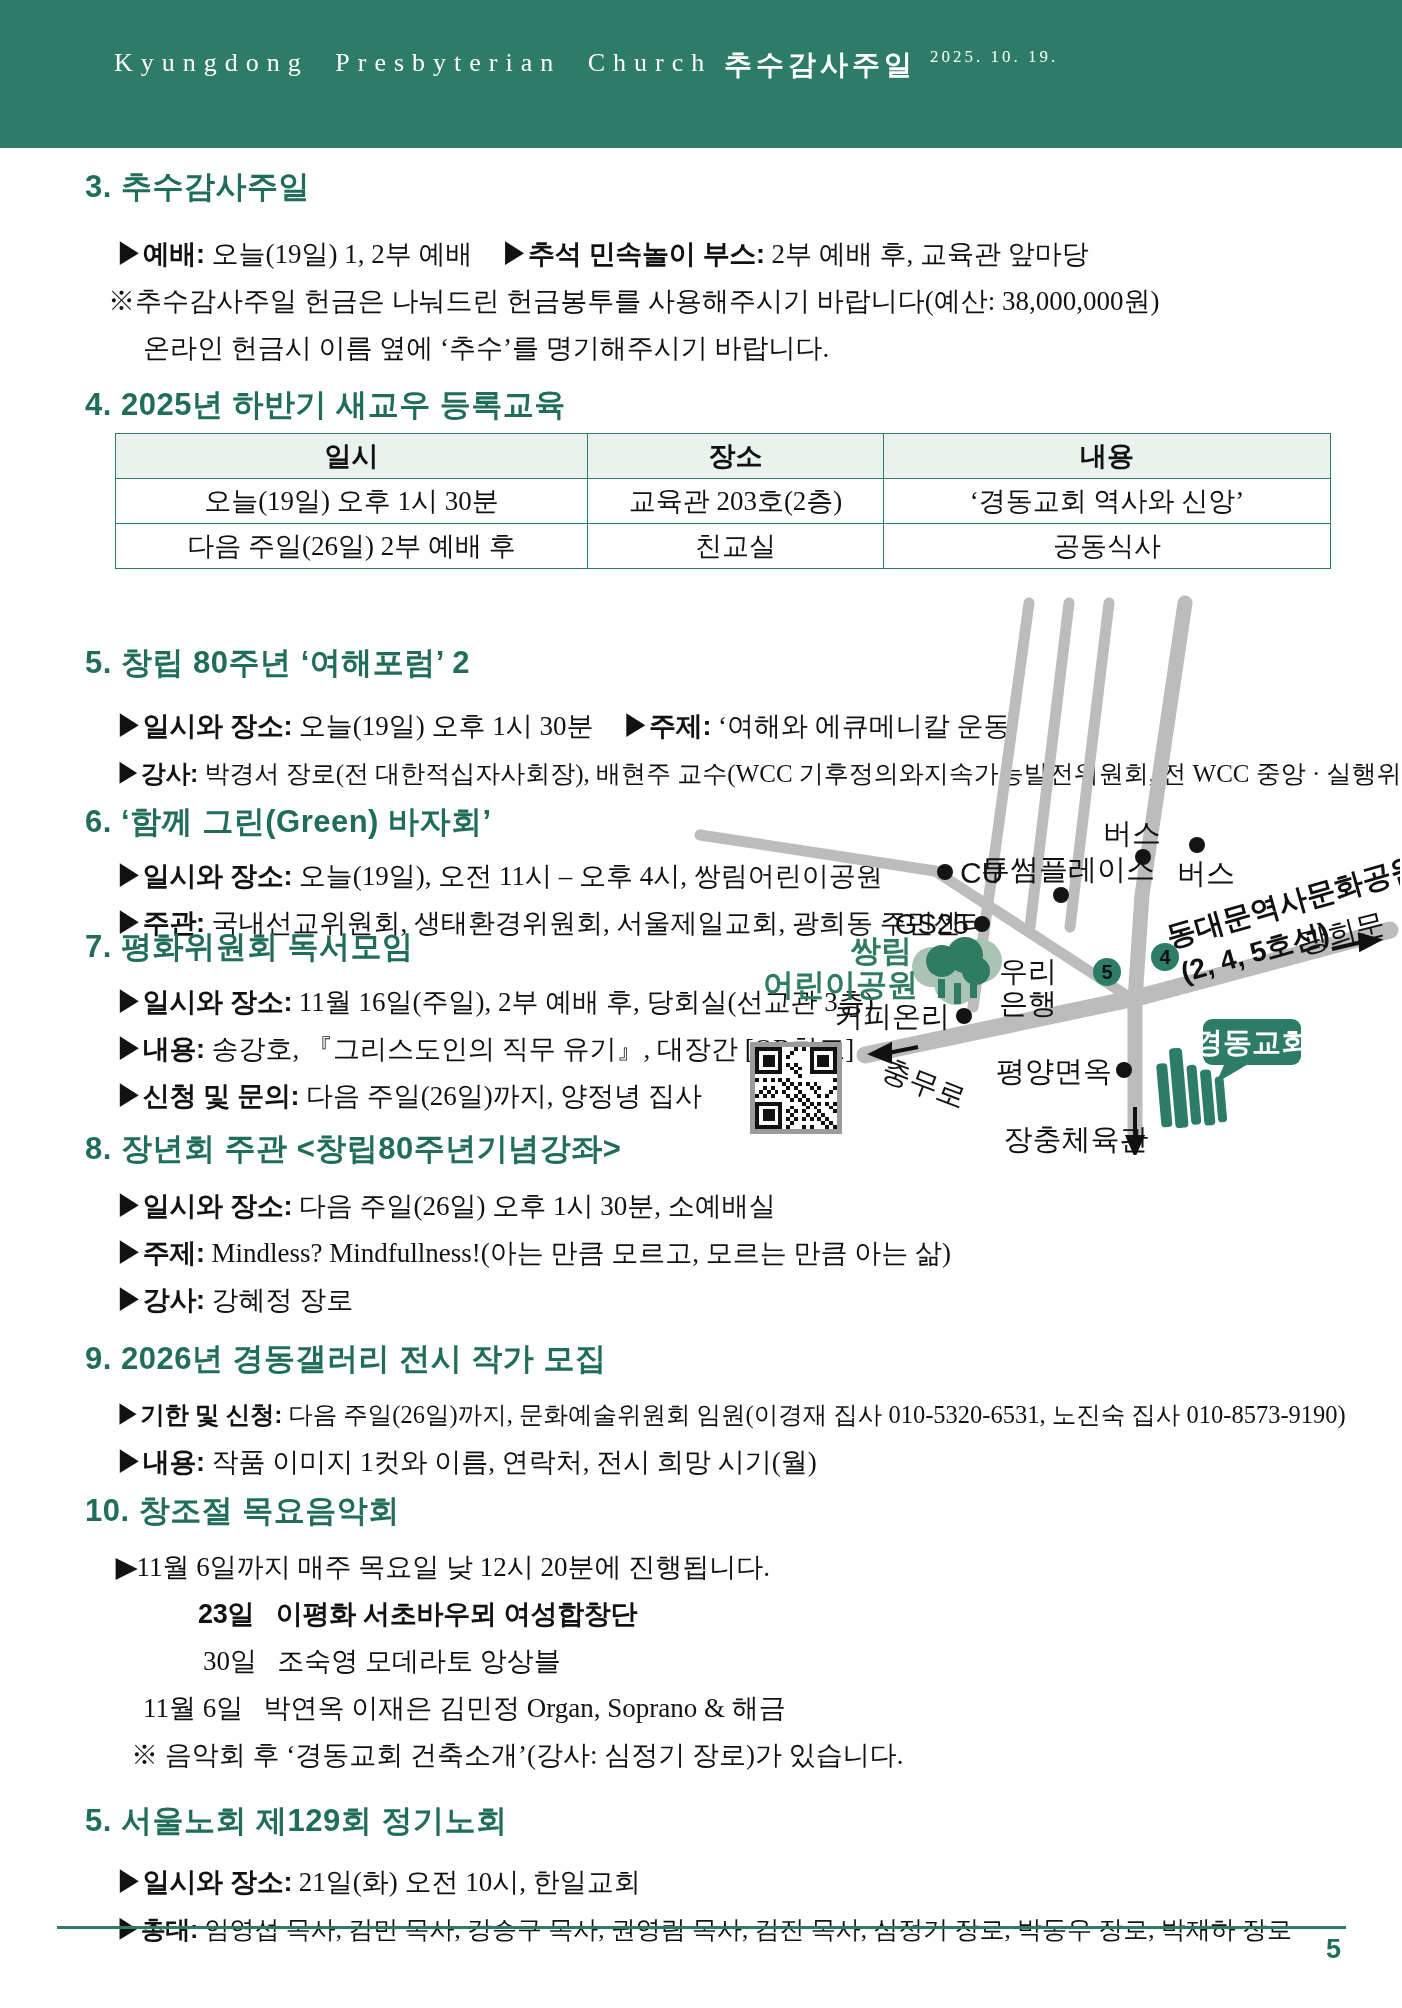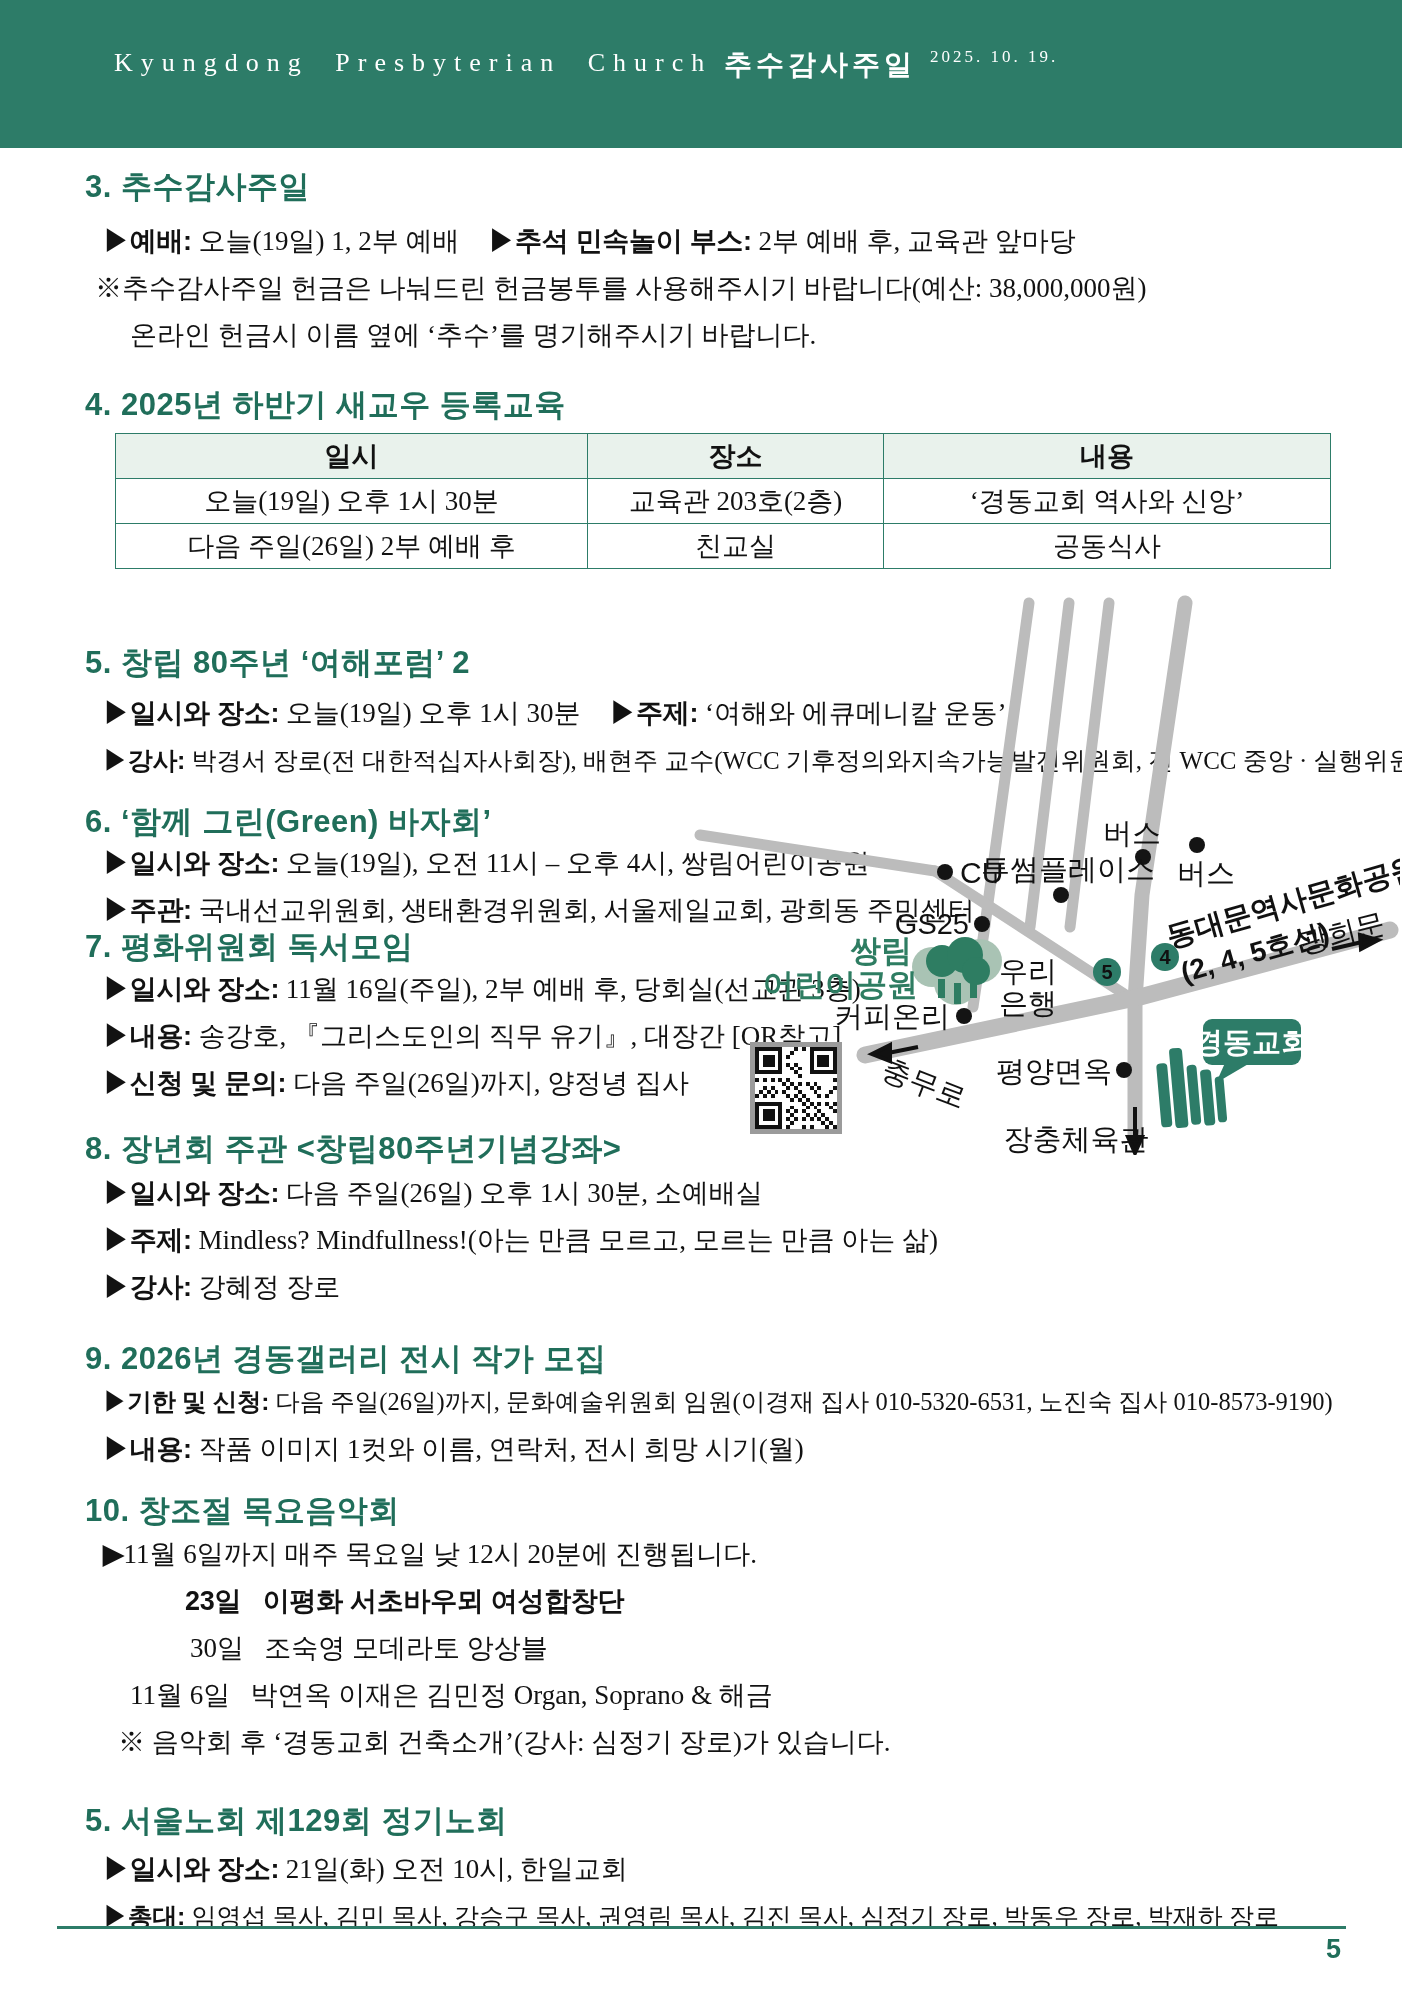--- a/index.html
+++ b/index.html
@@ -17,21 +17,21 @@
   .band{position:absolute;left:0;top:0;width:1402px;height:148px;background:var(--green);}
   .band span{position:absolute;color:#ffffff;white-space:nowrap;}
   .church-name{left:114px;top:48px;font-size:26px;letter-spacing:8px;word-spacing:12px;font-family:"Liberation Serif",serif;}
   .week-label{left:724px;top:46px;font-size:28px;font-weight:700;letter-spacing:4px;font-family:"Liberation Sans",sans-serif;text-align:center;}
   .band-date{left:930px;top:47px;font-size:17px;letter-spacing:3px;}
   
   .sec-title{
     position:absolute;left:85px;margin:0;white-space:nowrap;
     font-family:"Liberation Sans",sans-serif;font-weight:700;font-size:31px;color:var(--hgreen);letter-spacing:.5px;
   }
-  .line{position:absolute;margin:0;white-space:nowrap;font-size:27px;line-height:34px;}
+  .line{position:absolute;margin:13px;white-space:nowrap;font-size:27px;line-height:34px;}
   .line .lb{font-family:"Liberation Sans",sans-serif;font-weight:700;letter-spacing:-0.3px;}
   .line .tx{font-family:"Liberation Serif",serif;}
   
   .edu-table{position:absolute;left:115px;top:433px;width:1215px;border-collapse:collapse;table-layout:fixed;}
   .edu-table th,.edu-table td{border:1.5px solid var(--green);text-align:center;height:44px;padding:0;}
   .edu-table th{background:#e9f2ec;font-family:"Liberation Sans",sans-serif;font-weight:700;font-size:27px;}
   .edu-table td{font-family:"Liberation Serif",serif;font-size:27px;}
   .col-when{width:472px}.col-where{width:296px}.col-what{width:447px}
   
   #map-svg{position:absolute;left:680px;top:595px;}

